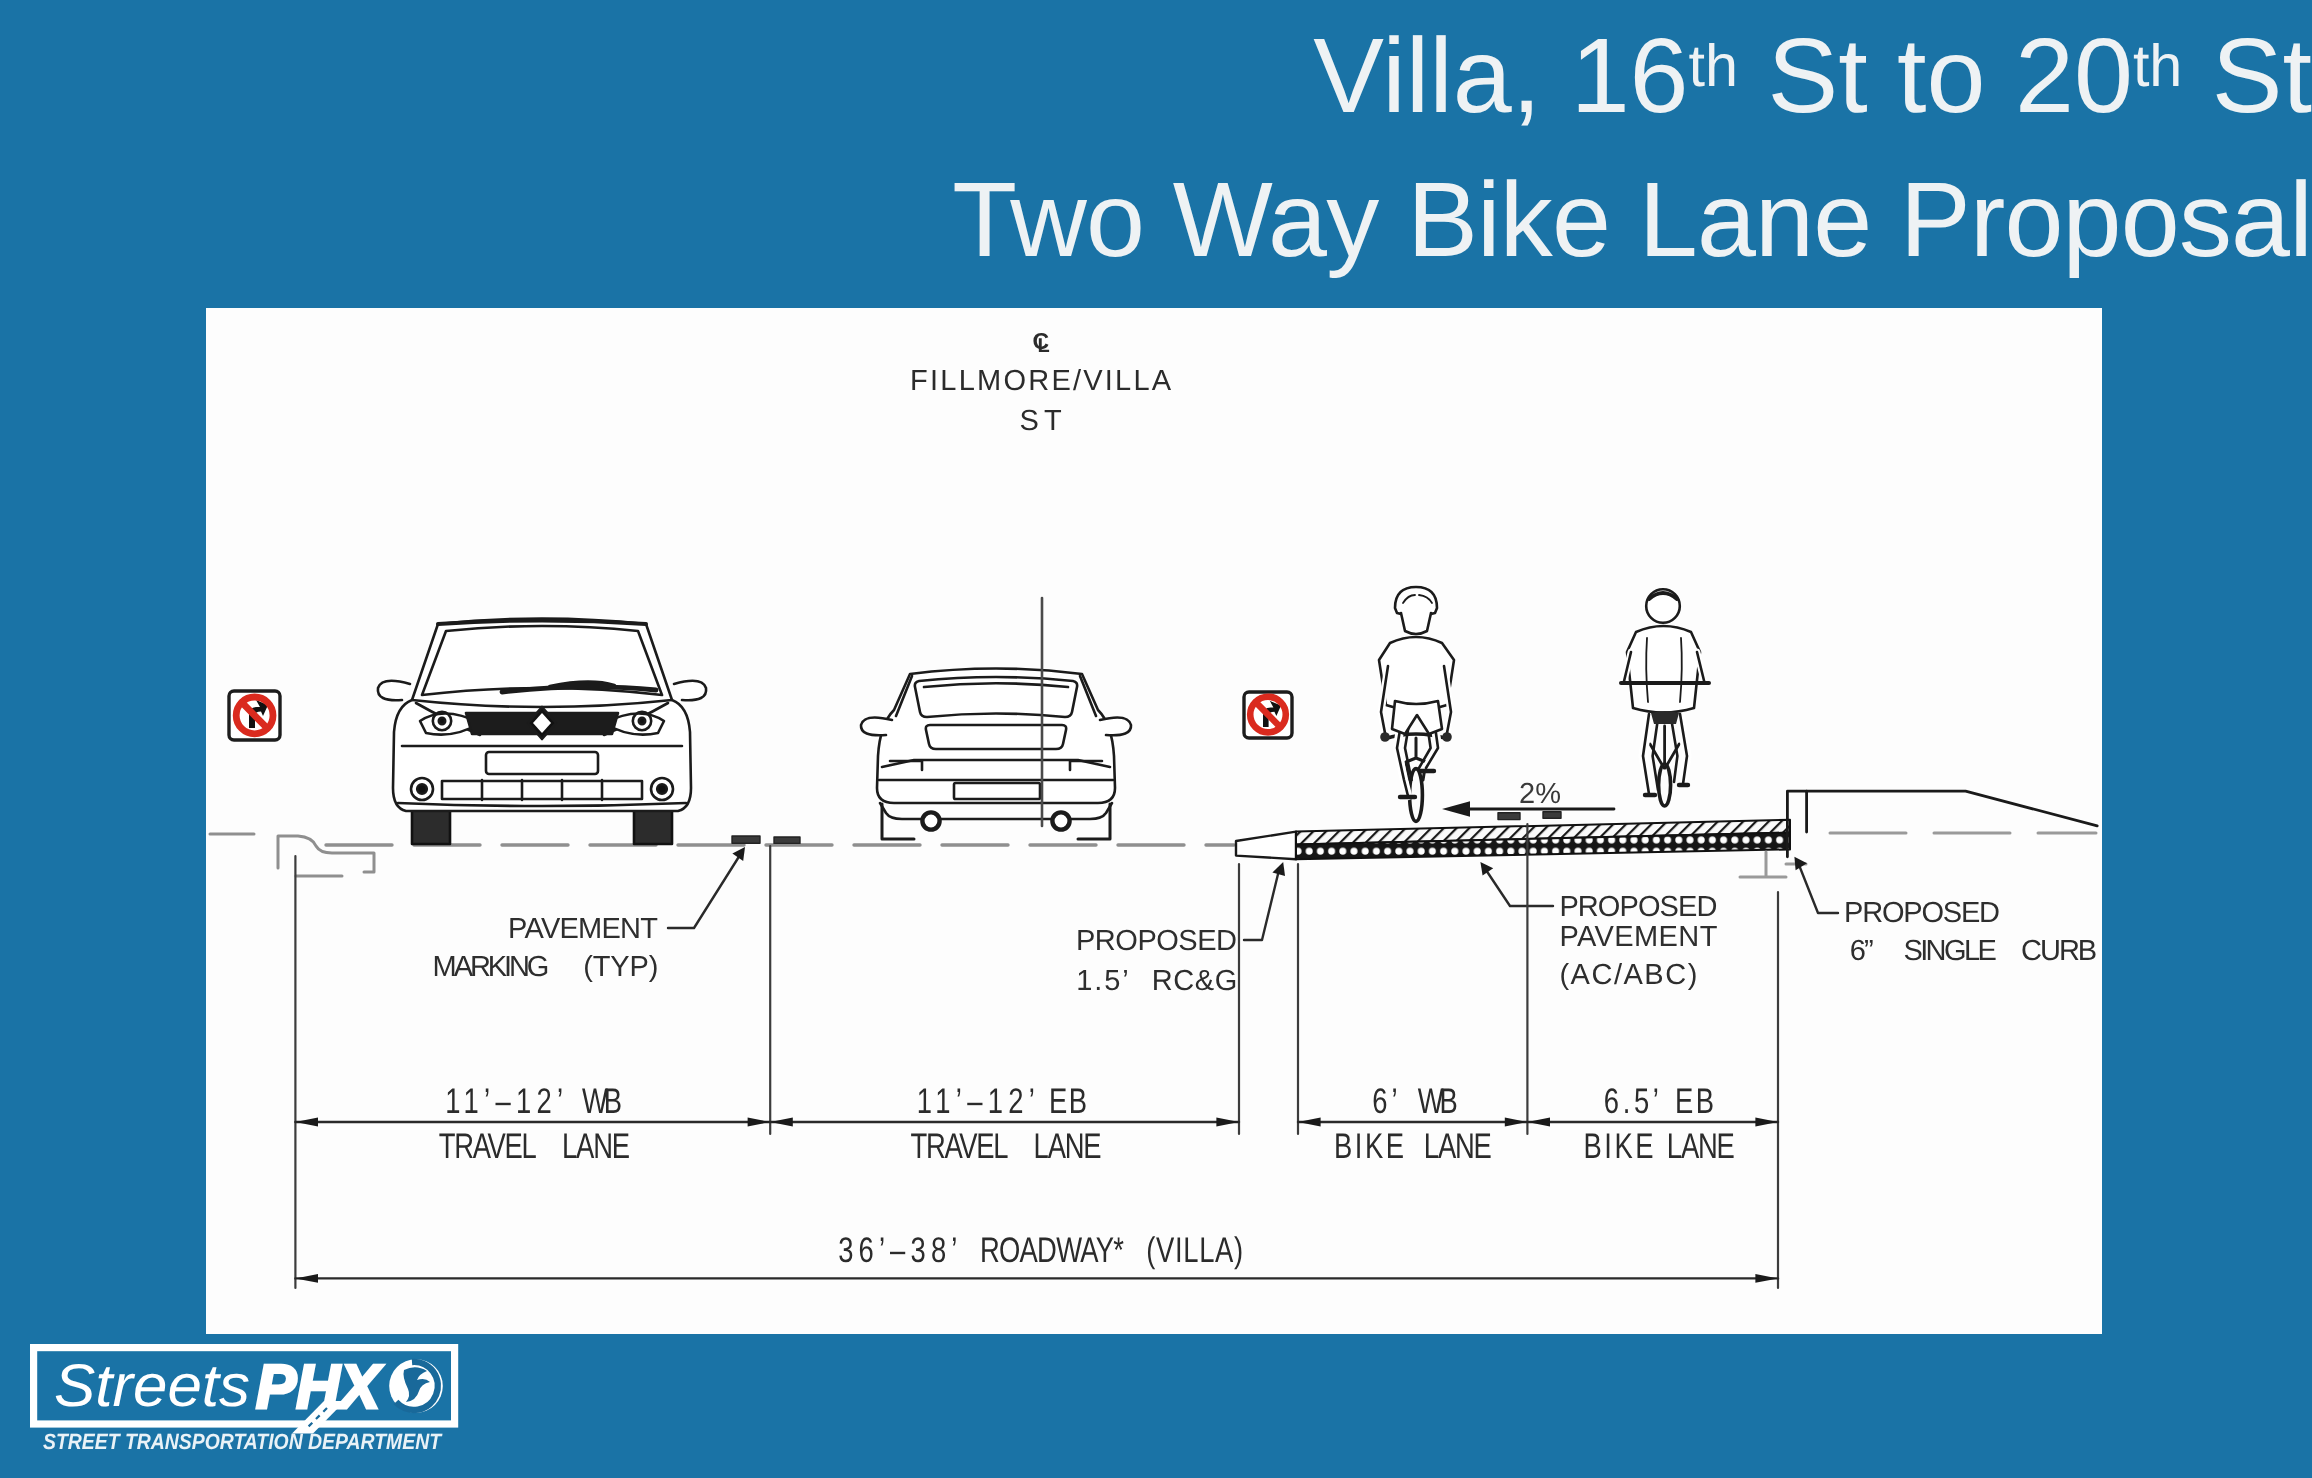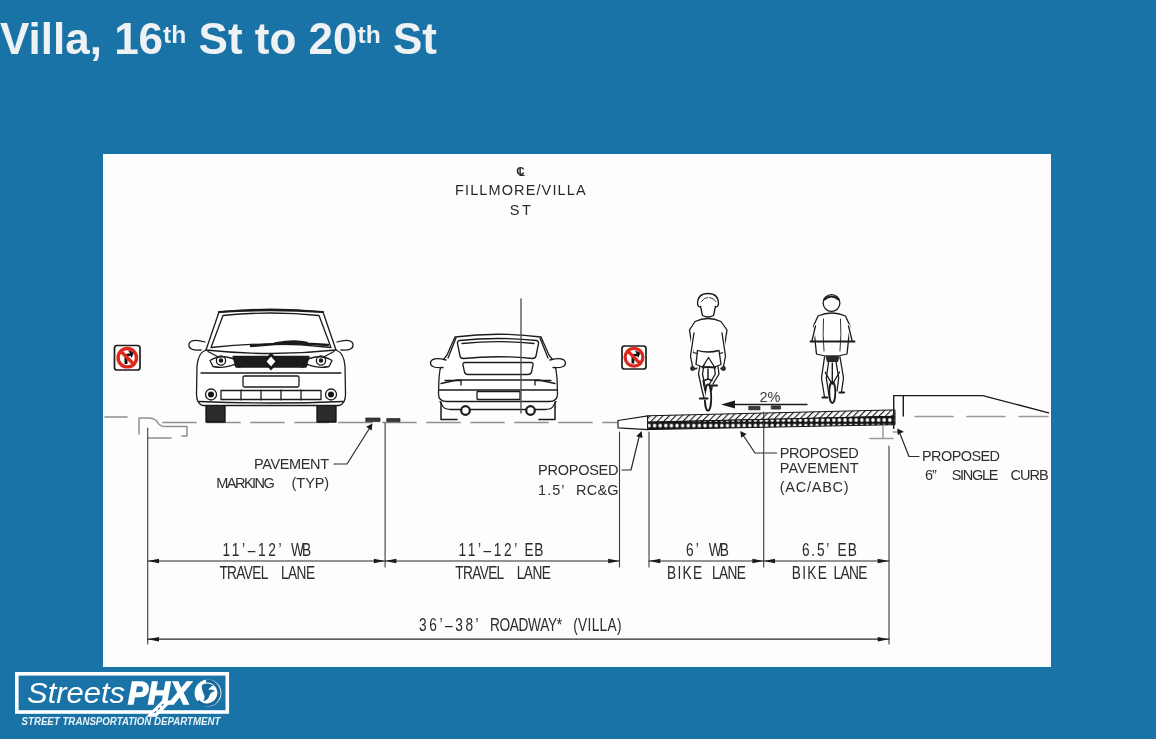--- a/index.html
+++ b/index.html
@@ -1,26 +1,26 @@
 <!DOCTYPE html>
 <html><head><meta charset="utf-8"><style>
 html,body{margin:0;padding:0}
 body{width:1156px;height:739px;background:#1a73a6;position:relative;overflow:hidden;
 font-family:"Liberation Sans",sans-serif}
-.title{position:absolute;left:0;top:0;width:1156px;text-align:left;color:#eef2f4;
-font-weight:bold;font-size:44px;line-height:72px;padding-top:3px}
+.title{position:absolute;left:0;top:0;width:1156px;text-align:right;color:#eef2f4;
+font-weight:normal;font-size:53px;line-height:72px;padding-top:3px}
 .title sup{font-size:56%;vertical-align:baseline;position:relative;top:-0.45em;line-height:0}
 .l2{letter-spacing:-0.4px}
 .panel{position:absolute;left:103px;top:154px;width:948px;height:513px;background:#fdfdfd}
 .logo{position:absolute;left:10px;top:668px}
 text{font-family:"Liberation Sans",sans-serif}
 </style></head>
 <body>
 
-<div class="title">Villa, 16<sup>th</sup> St to 20<sup>th</sup> St<br></div>
+<div class="title">Villa, 16<sup>th</sup> St to 20<sup>th</sup> St<br><span class="l2">Two Way Bike Lane Proposal</span></div>
 
 <div class="panel">
 <svg width="948" height="513" viewBox="0 0 948 513">
 <defs>
 <pattern id="diag" patternUnits="userSpaceOnUse" width="4.5" height="4.5" patternTransform="rotate(45)">
 <rect width="4.5" height="4.5" fill="#fafafa"></rect>
           <line x1="0" y1="0" x2="0" y2="4.5" stroke="#181818" stroke-width="2.2"></line>
 </pattern>
 <pattern id="circ" patternUnits="userSpaceOnUse" width="5.6" height="5.6">
 <rect width="5.6" height="5.6" fill="#161616"></rect>

